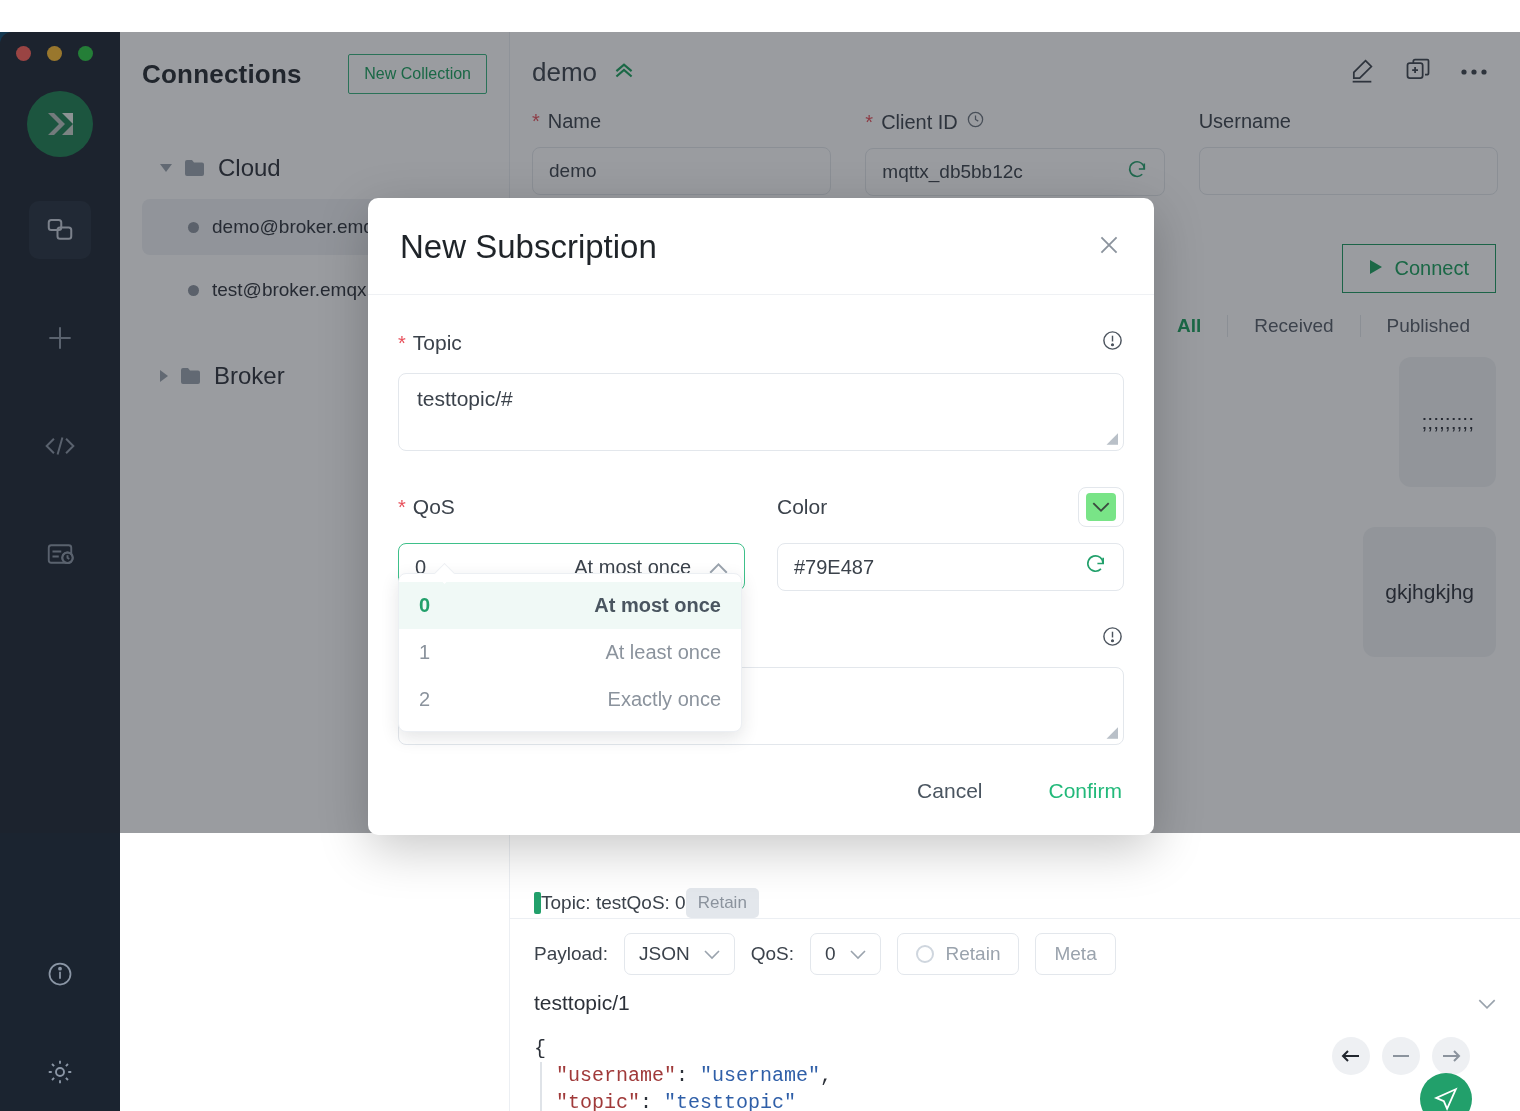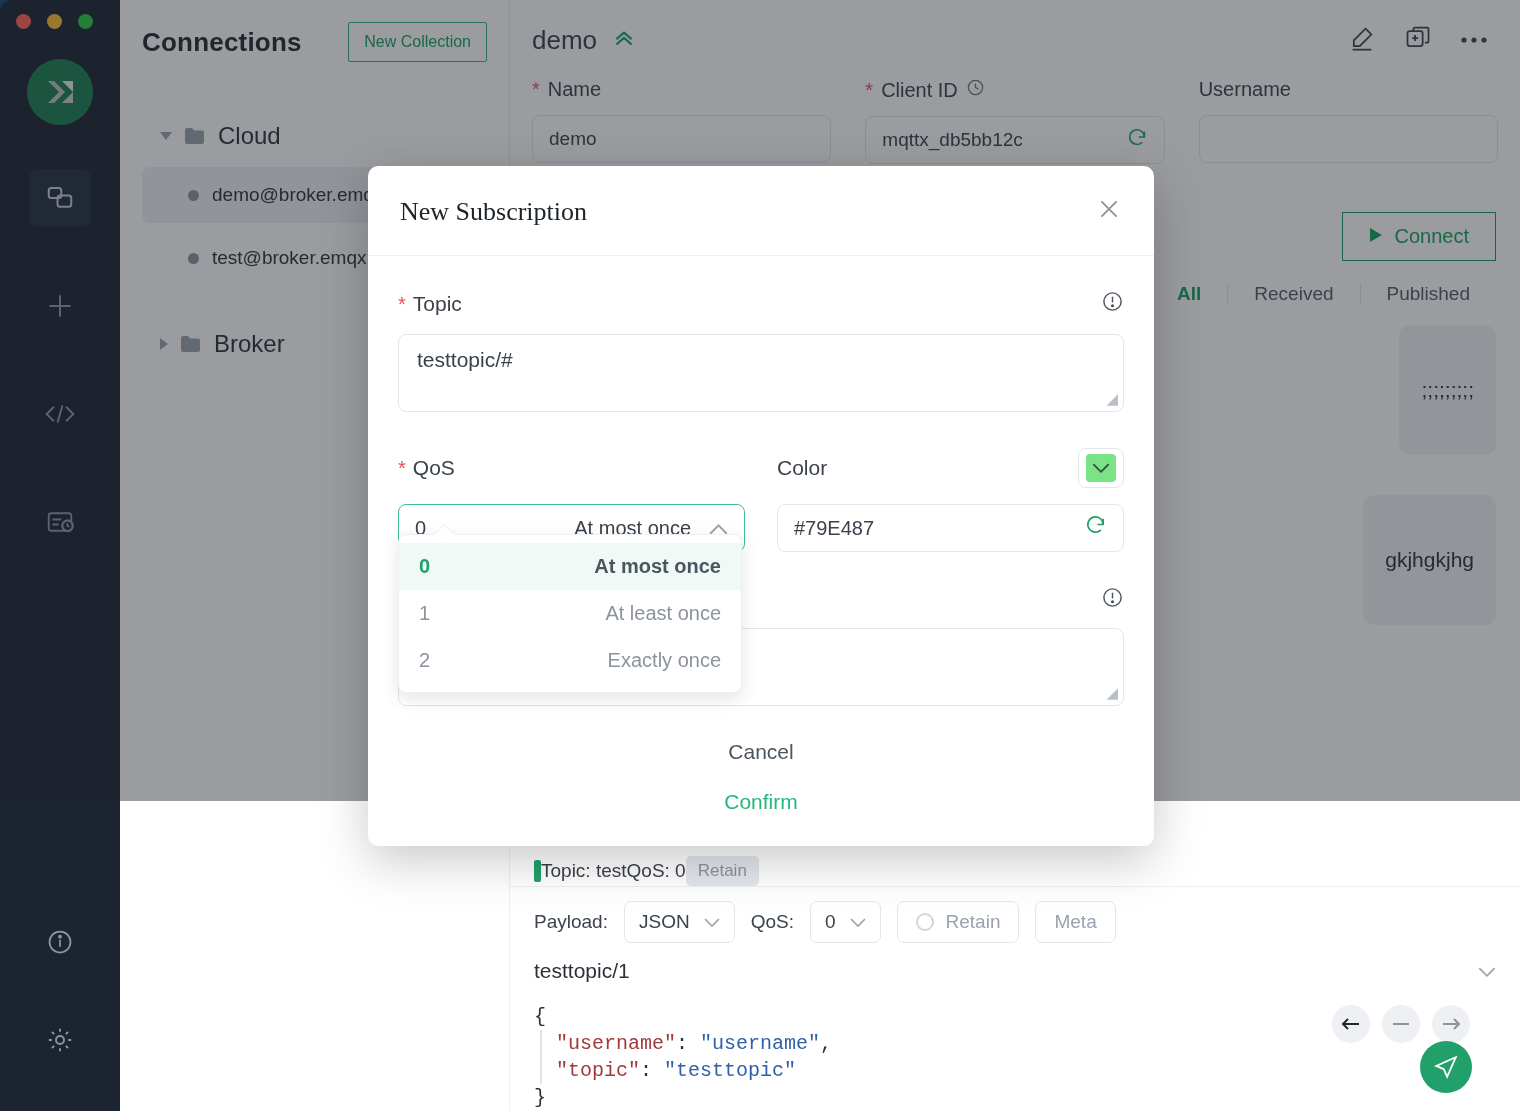--- a/index.html
+++ b/index.html
@@ -3,21 +3,21 @@
 <meta charset="utf-8">
 <style>
   * { box-sizing: border-box; margin: 0; padding: 0; }
   html, body {
     width: 1520px; height: 1111px;
     font-family: "Liberation Sans", sans-serif;
     overflow: hidden; background: #ffffff;
   }
   .app {
     position: relative; width: 1520px; height: 801px;
-    display: flex; background: #0c4a6e;
+    display: flex; background: #0c4a6e; margin-top: 32px;
   }
 
   
   .rail {
     width: 120px; height: 1111px;
     background: #1b2430;
     border-top-left-radius: 12px;
     display: flex; flex-direction: column; align-items: center;
     flex: 0 0 120px;
     position: relative; z-index: 3;
@@ -153,21 +153,21 @@
   
   .modal {
     position: absolute; left: 368px; top: 166px; width: 786px;
     background: #fff; border-radius: 10px; z-index: 60;
     box-shadow: 0 14px 50px rgba(0,0,0,.22);
   }
   .modal-head {
     display: flex; align-items: center; justify-content: space-between;
     padding: 30px 32px 28px 32px; border-bottom: 1px solid #eff1f4;
   }
-  .modal-title { font-size: 26px; color: #1f2429; font-family: Liberation Serif, serif; }
+  .modal-title { font-size: 33px; color: #1f2429; }
   .modal-close { color: #8b939d; font-size: 30px; line-height: 1; cursor: pointer; }
   .modal-body { padding: 34px 30px 0 30px; position: relative; }
   .m-label { display: flex; align-items: center; font-size: 21px; color: #3b424b; }
   .m-label .req { margin-right: 7px; }
   .info-ic { margin-left: auto; color: #4c545e; }
   .m-textarea {
     margin-top: 16px; width: 100%; height: 78px;
     border: 1px solid #e3e7ec; border-radius: 8px; padding: 13px 18px;
     font-size: 21px; color: #3b424b; background: #fff; position: relative;
   }
@@ -215,23 +215,22 @@
   }
   .opt .onum { width: 120px; }
   .opt .odesc { flex: 1; text-align: right; }
   .opt.sel { background: #f0f9f6; }
   .opt.sel .onum { color: #22a06b; font-weight: bold; }
   .opt.sel .odesc { color: #4a5560; font-weight: bold; }
 
   .alias-row { margin-top: 34px; }
   .alias-label { display: flex; align-items: center; height: 26px; }
   .modal-foot {
-    display: flex; justify-content: flex-end; gap: 26px;
+    display: flex; justify-content: flex-end; gap: 66px;
     padding: 34px 32px 32px 32px;
-    flex-direction: column;
   }
   .btn-cancel { font-size: 21px; color: #4a5560; background: none; border: none; font-family: "Liberation Sans", sans-serif; cursor: pointer; }
   .btn-confirm { font-size: 21px; color: #22b97a; background: none; border: none; font-family: "Liberation Sans", sans-serif; cursor: pointer; }
 </style>
 </head>
 <body>
 
 <div class="app">
 
   <div class="rail">

